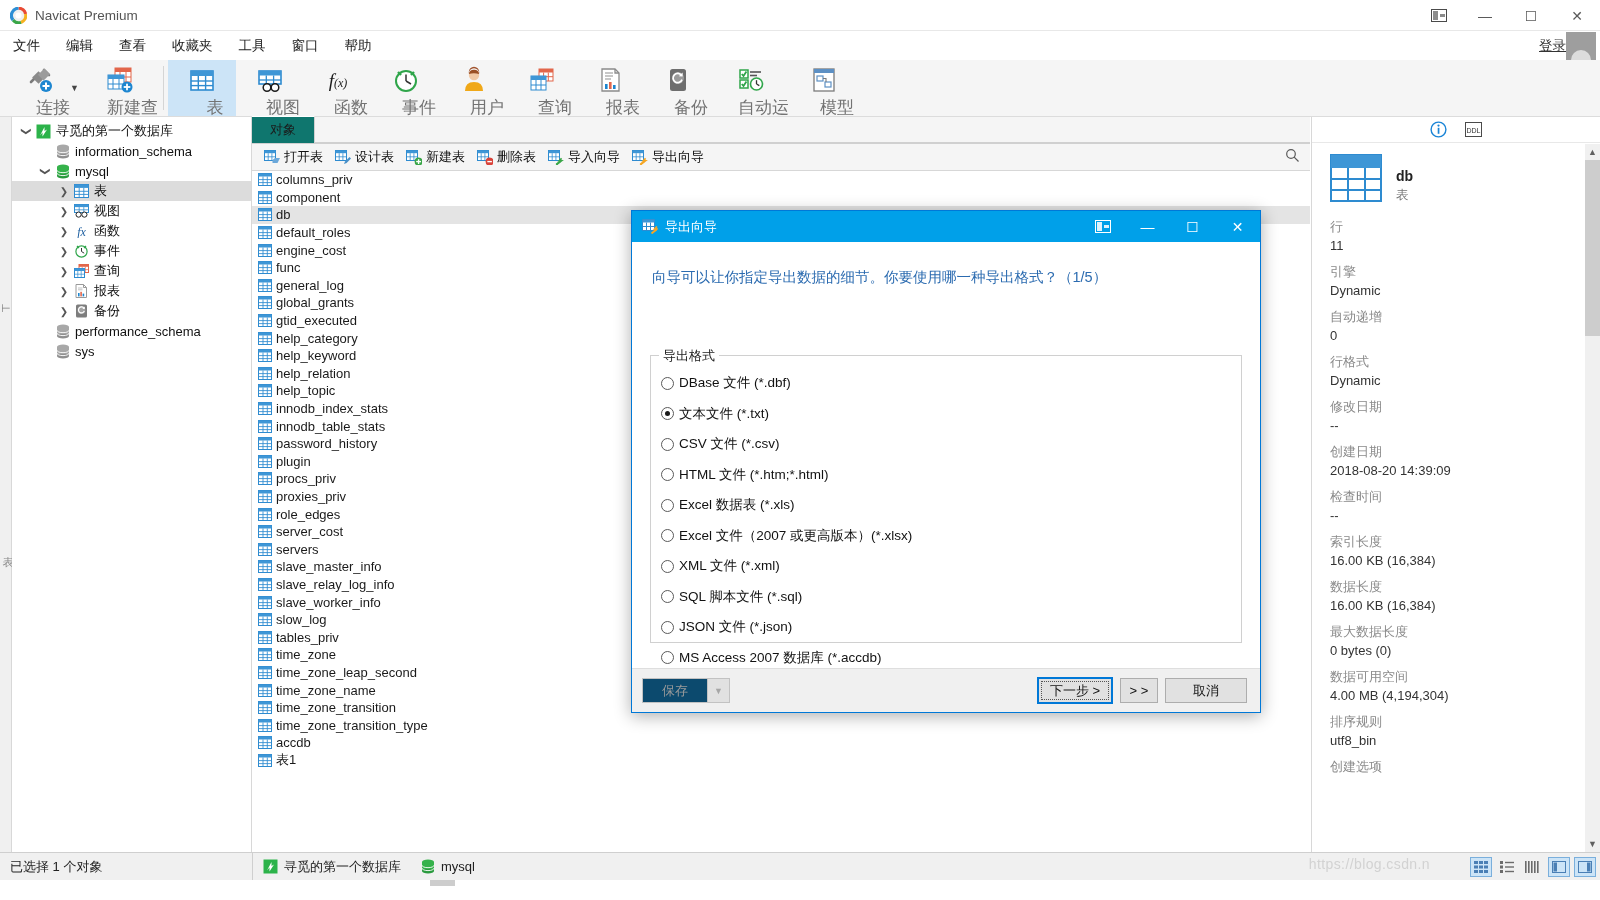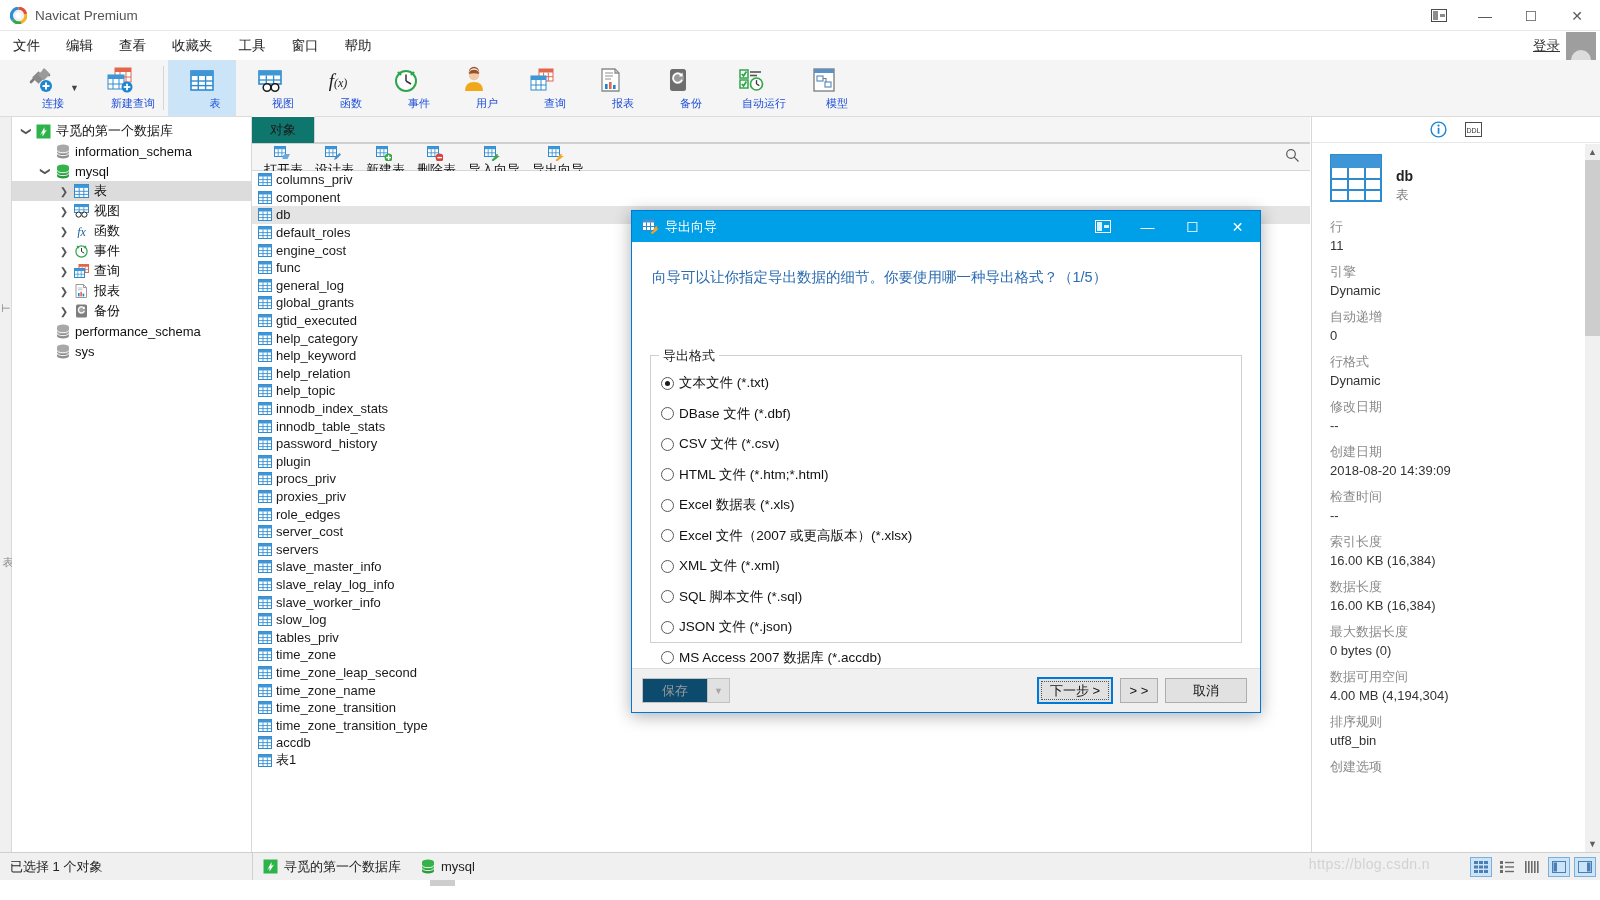--- a/index.html
+++ b/index.html
@@ -25,39 +25,39 @@
   .tb-right { position:absolute; right:0; top:0; height:31px; display:flex; align-items:center; }
   .tb-btn { width:46px; height:31px; display:flex; align-items:center; justify-content:center; color:#5a5a5a; font-size:14px; }
 
   
   .menubar {
     position:absolute; left:0; top:31px; width:1384px; height:29px;
     background:#ffffff; display:flex; align-items:center;
   }
   .menu-item { padding:4px 13px; font-size:13.5px; color:#222; }
   .login-area { position:absolute; right:0; top:31px; height:29px; display:flex; align-items:center; }
-  .login-link { font-size:13.5px; color:#333; text-decoration:underline; margin-right:6px; }
+  .login-link { font-size:13.5px; color:#333; text-decoration:underline; margin-right:0; }
   .avatar-box { width:30px; height:28px; background:#9e9e9e; display:flex; align-items:flex-end; justify-content:center; overflow:hidden; margin-right:4px;}
   .avatar-head { width:10px; height:10px; border-radius:50%; background:#dcdcdc; margin-bottom:-1px; position:relative;}
   .avatar-body { position:absolute; bottom:0; width:20px; height:10px; border-radius:10px 10px 0 0; background:#dcdcdc; }
 
   
   .ribbon {
     position:absolute; left:0; top:60px; width:1600px; height:57px;
     background:#f5f5f5; border-bottom:1px solid #dcdcdc;
     display:flex; align-items:stretch; padding-left:6px;
   }
   .rb-item {
     width:68px; display:flex; flex-direction:column; align-items:center;
     justify-content:flex-start; padding-top:5px; cursor:default;
   }
   .rb-item.wide { width:78px; }
   .rb-item.active { background:#cce4f7; }
   .rb-ico { height:30px; display:flex; align-items:flex-end; justify-content:center; }
-  .rb-label { font-size:11px; color:#1d4ed8; margin-top:1px;margin-left:26px; }
+  .rb-label { font-size:17px; color:#737373; margin-top:1px;margin-left:26px; }
   .rb-sep { width:1px; background:#d5d5d5; margin:6px 4px; }
   .rb-caret { align-self:center; font-size:9px; color:#444; margin:0 2px 0 -4px; }
 
   
   .leftstrip { position:absolute; left:0; top:117px; width:12px; height:735px; background:#f0f0f0; border-right:1px solid #d8d8d8; }
   .leftstrip .gh { position:absolute; left:1px; top:185px; font-size:11px; color:#808080; }
   .leftstrip .gv { position:absolute; left:0px; top:430px; font-size:11px; color:#888; writing-mode:vertical-rl; }
 
   .tree {
     position:absolute; left:12px; top:117px; width:240px; height:735px;
@@ -76,21 +76,21 @@
   .tab {
     height:27px; padding:0 18px; display:flex; align-items:center;
     font-size:13px; background:#0f766e; border-right:1px solid #d0d0d0;
     border-top:1px solid #fff;
   }
   .tabfill { flex:1; border-bottom:1px solid #d0d0d0; background:#fff; border-left:1px solid #d0d0d0;}
   .objbar {
     height:27px; background:#f5f5f5; border-bottom:1px solid #d7d7d7;
     display:flex; align-items:center; padding-left:6px; position:relative;
   }
-  .objbtn { display:flex; align-items:center; height:22px; padding:0 6px; font-size:13px; color:#111;flex-direction:column; }
+  .objbtn { display:flex; align-items:center; height:22px; padding:0 6px; font-size:13px; color:#111; }
   .objbtn .gi { margin-right:4px; display:flex; }
   .searchico { position:absolute; right:10px; top:4px; color:#5a5a5a; }
 
   .objlist { position:absolute; left:0; top:54px; width:1058px; height:681px; background:#fff; overflow:hidden; }
   .orow { height:17.6px; display:flex; align-items:center; padding-left:6px; font-size:13px; white-space:nowrap; }
   .orow.sel { background:#e4e4e4; }
   .orow .gi { margin-right:4px; display:flex; }
 
   
   .rightpanel { position:absolute; left:1311px; top:117px; width:289px; height:735px; background:#fff; border-left:1px solid #d8d8d8; }
@@ -1497,26 +1497,26 @@
         <div class="dlg-btn">☐</div>
         <div class="dlg-btn close">✕</div>
       </div>
     </div>
     <div class="dlg-body">
       <div class="dlg-prompt">向导可以让你指定导出数据的细节。你要使用哪一种导出格式？（1/5）</div>
       <div class="fieldset">
         <span class="legend">导出格式</span>
         <div id="radios" style="padding-top:12px;">
             <div class="radio-row">
+              <span class="rad"></span>
+              <span>DBase 文件 (*.dbf)</span>
+            </div>
+            <div class="radio-row">
               <span class="rad on"></span>
               <span>文本文件 (*.txt)</span>
-            </div>
-            <div class="radio-row">
-              <span class="rad"></span>
-              <span>DBase 文件 (*.dbf)</span>
             </div>
             <div class="radio-row">
               <span class="rad"></span>
               <span>CSV 文件 (*.csv)</span>
             </div>
             <div class="radio-row">
               <span class="rad"></span>
               <span>HTML 文件 (*.htm;*.html)</span>
             </div>
             <div class="radio-row">

